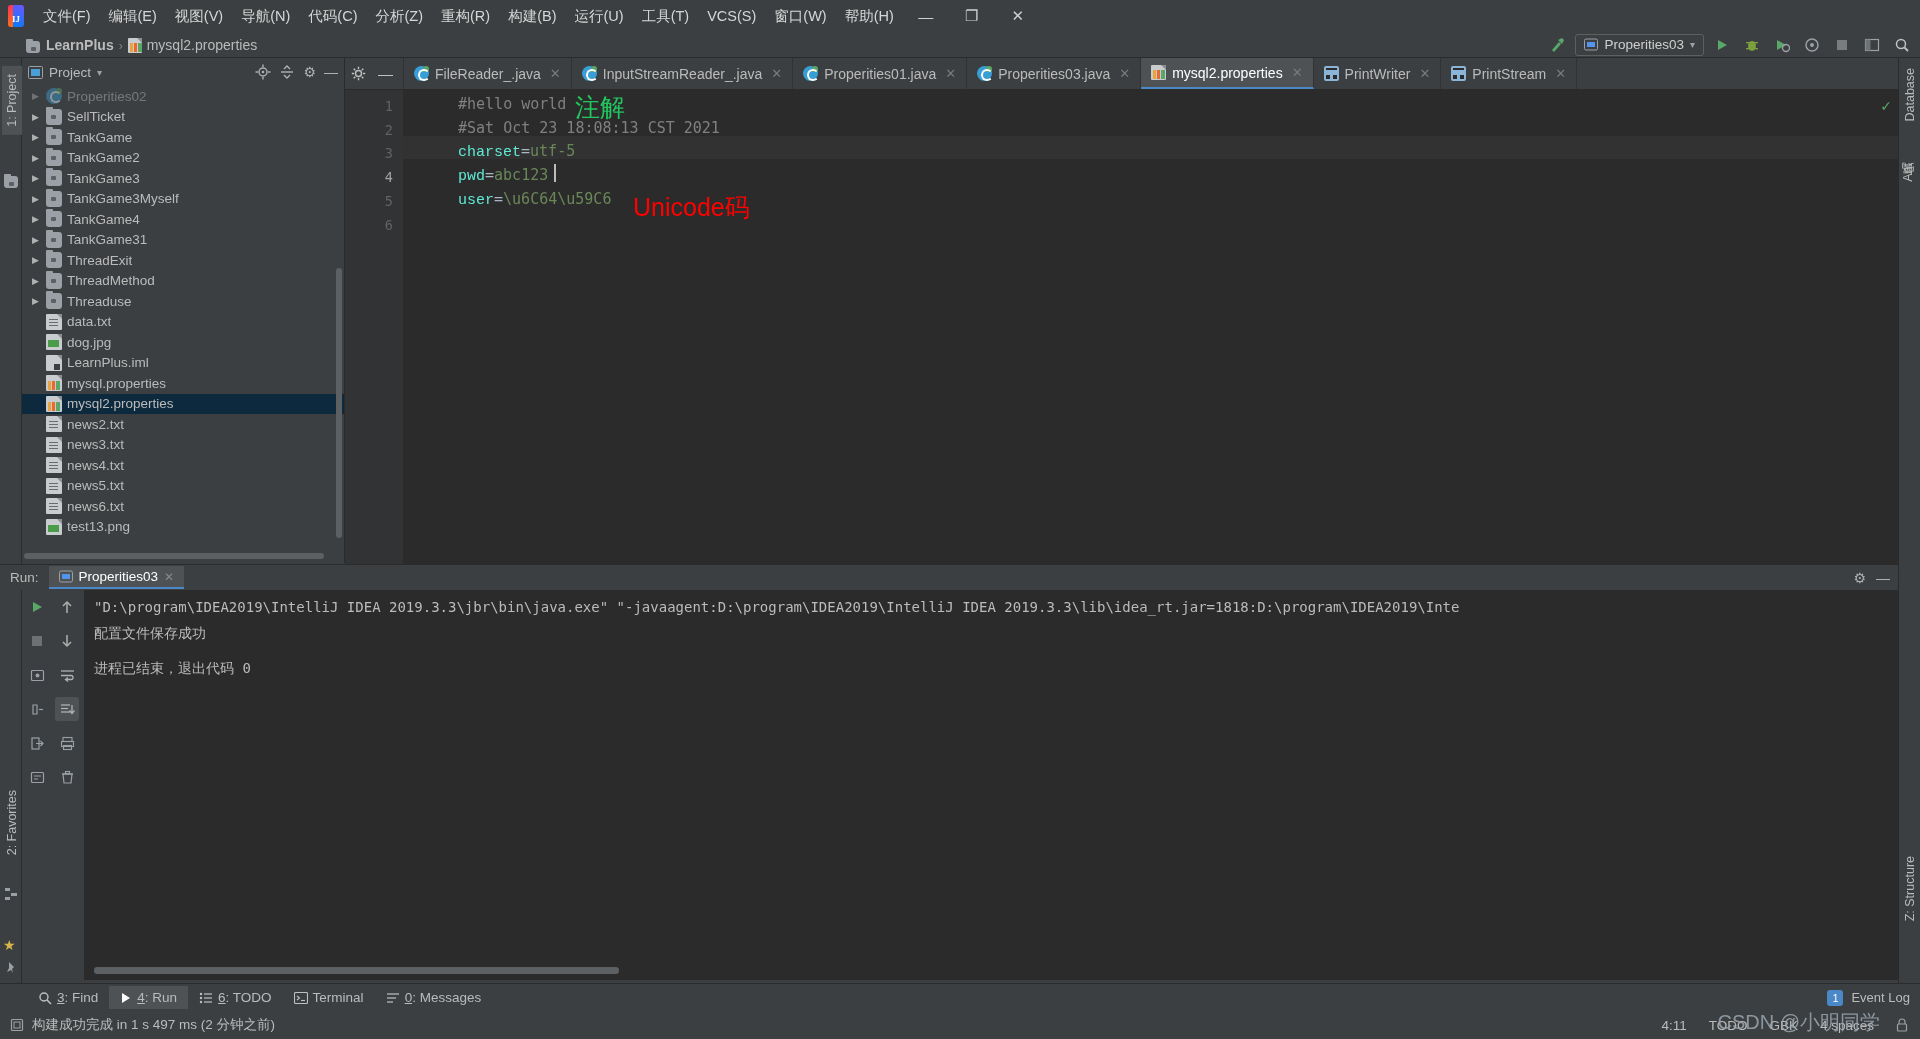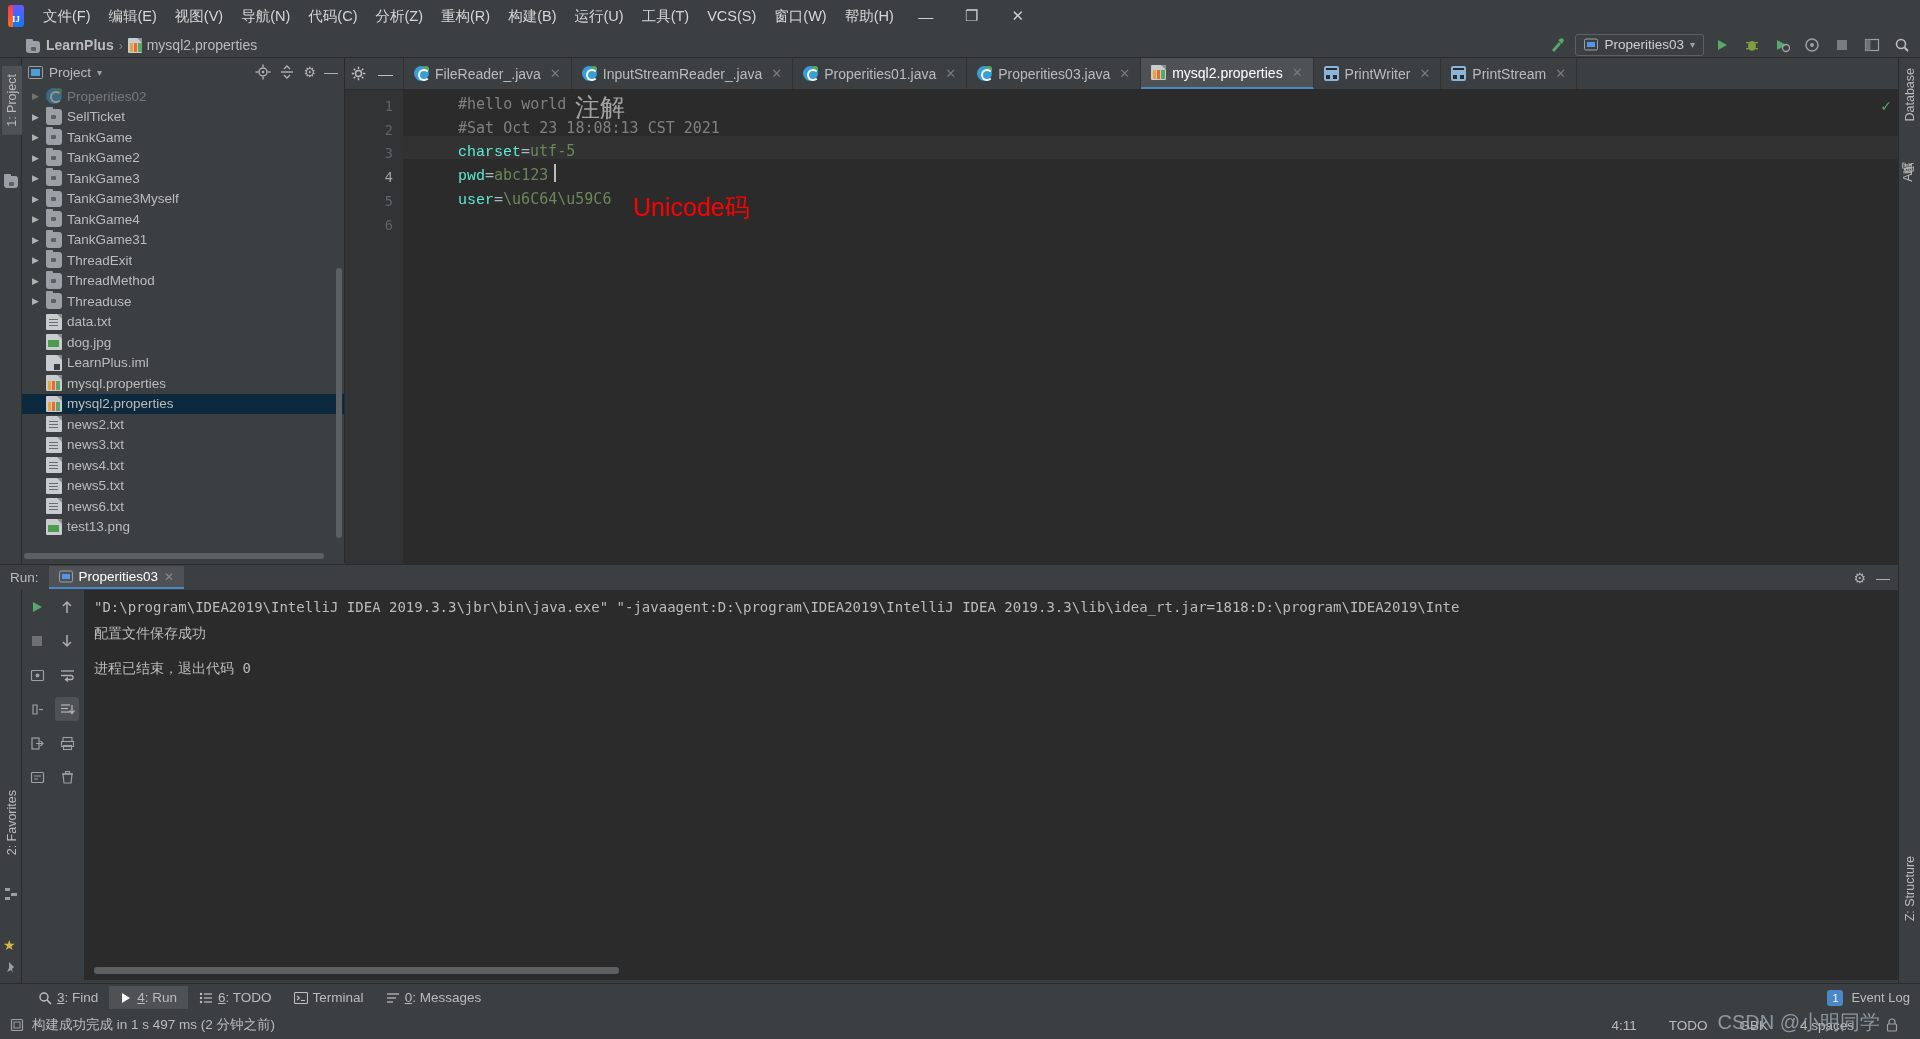--- a/index.html
+++ b/index.html
@@ -147,21 +147,21 @@
   .twitem{display:flex;align-items:center;gap:5px;font-size:13.5px;color:#bbbbbb;padding:4px 11px;}
   .twitem.active{background:#4e5254;}
   .twitem u{text-decoration:underline;}
   .twright{margin-left:auto;display:flex;align-items:center;gap:8px;padding-right:10px;font-size:13px;}
   .evbadge{display:inline-flex;align-items:center;justify-content:center;width:16px;height:16px;
      background:#4a88c7;color:#fff;border-radius:3px;font-size:11px;}
 
   .statusbar{position:absolute;left:0;bottom:0;width:1920px;height:28px;background:#3c3f41;
      display:flex;align-items:center;font-size:13.5px;color:#bbbbbb;}
   .statusbar .sleft{display:flex;align-items:center;gap:8px;padding-left:10px;}
-  .statusbar .sright{margin-left:auto;display:flex;align-items:center;gap:32px;padding-right:22px;}
+  .statusbar .sright{margin-left:auto;display:flex;align-items:center;gap:22px;padding-right:12px;}
   .wm{position:absolute;right:40px;bottom:3px;color:#9aa6b0;font-size:20px;opacity:.85;}
 
   svg{display:block;}
 </style>
 </head>
 <body>
 
 <div id="app">
 
   <div class="menubar">
@@ -482,21 +482,21 @@
       </div>
     <div class="caretline" style="top:46px;"></div>
     <div class="codearea" id="codearea">
         <div class="cline" style="top: 5px;"><span class="c-comment">#hello world</span></div>
         <div class="cline" style="top: 28.7px;"><span class="c-comment">#Sat Oct 23 18:08:13 CST 2021</span></div>
         <div class="cline" style="top: 52.4px;"><span class="c-key">charset</span><span class="c-eq">=</span><span class="c-val">utf-5</span></div>
         <div class="cline" style="top: 76.1px;"><span class="c-key">pwd</span><span class="c-eq">=</span><span class="c-val">abc123</span></div>
         <div class="cline" style="top: 99.8px;"><span class="c-key">user</span><span class="c-eq">=</span><span class="c-val">\u6C64\u59C6</span></div>
         <div class="cline" style="top: 123.5px;"></div>
         <div class="caret" style="left: 151px; top: 74px;"></div>
-        <div class="annot" style="left: 172px; top: 1px; color: #a3a3a3;">注解</div>
+        <div class="annot" style="left: 172px; top: 1px; color: #22c55e;">注解</div>
         <div class="annot" style="left: 230px; top: 101px; color: rgb(255, 0, 0);">Unicode码</div>
       </div>
     <div class="checkmark">✓</div>
   </div>
 
   <div class="rightstrip">
     <div class="vlabel" style="right:3px;top:10px;">Database</div>
     <div class="vlabel" style="right:3px;top:105px;">蚂 Ant</div>
     <div class="vlabel" style="right:3px;bottom:62px;">Z: Structure</div>
   </div>

